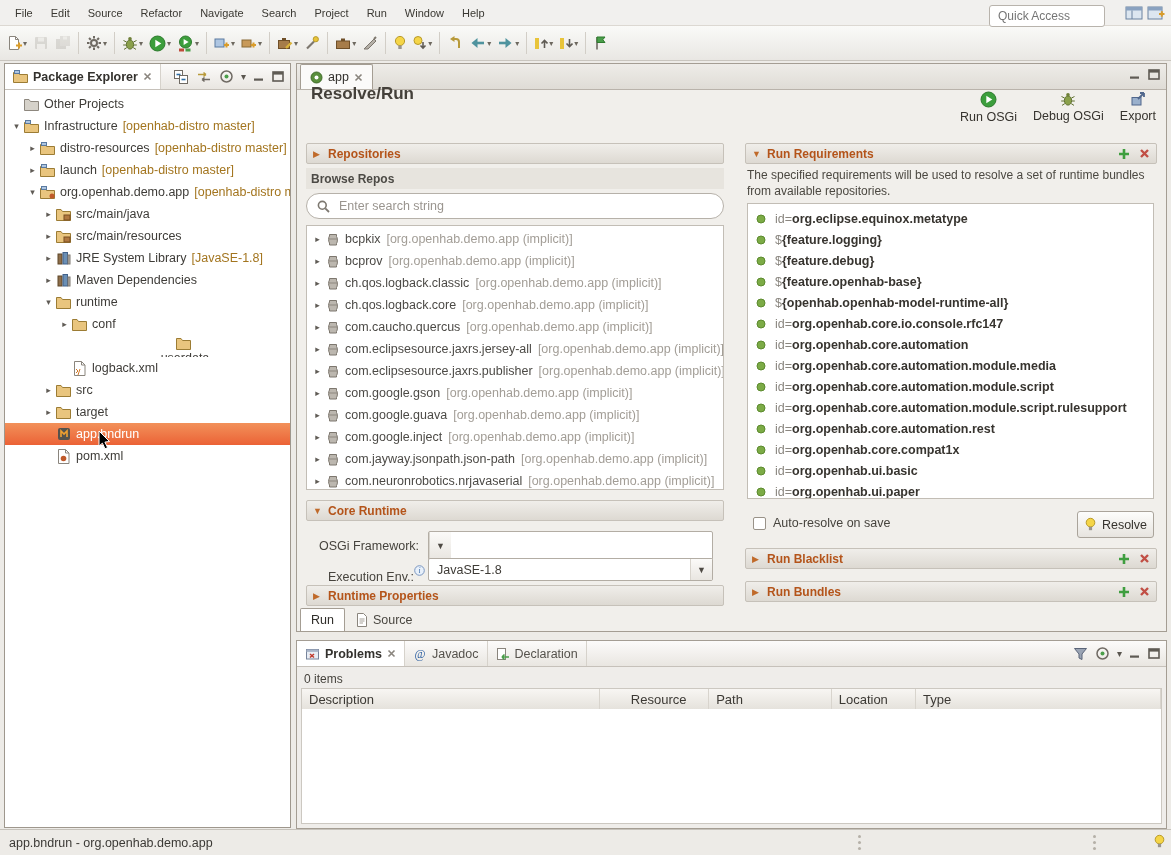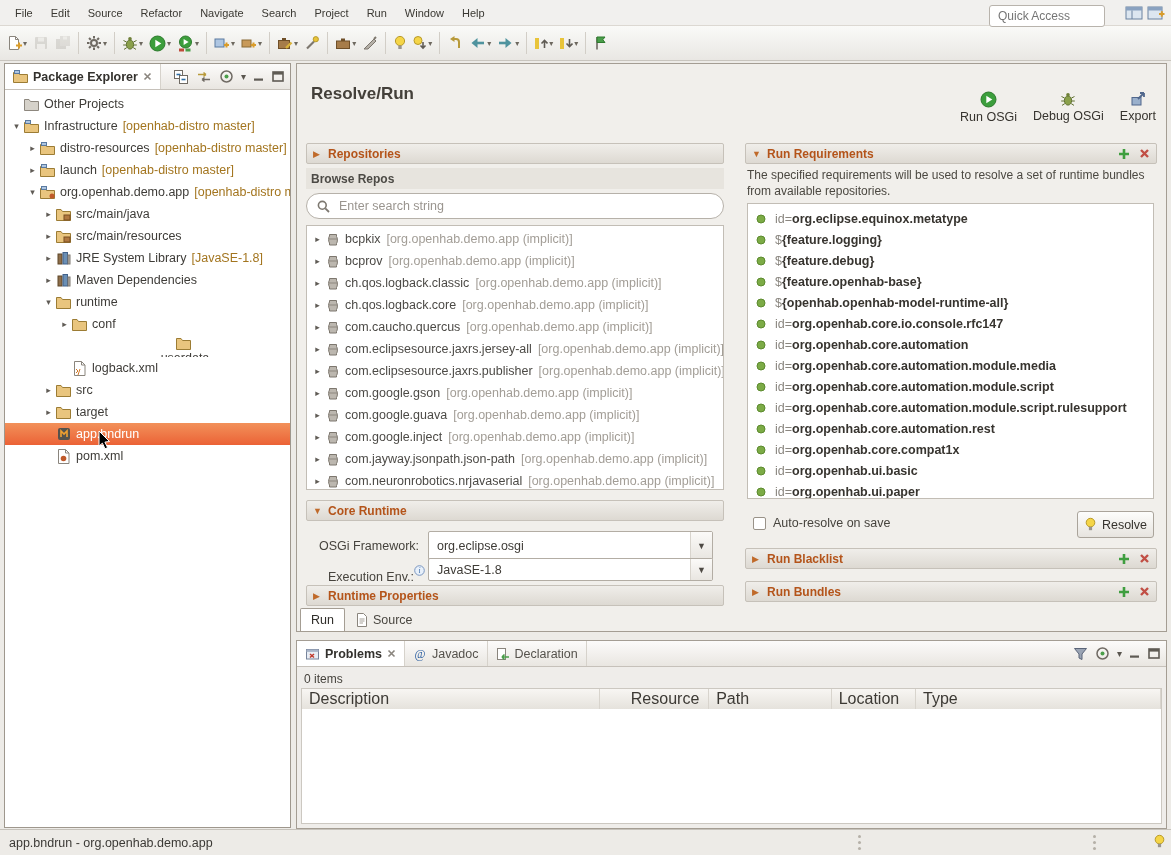--- a/index.html
+++ b/index.html
@@ -112,21 +112,21 @@
     border-radius:3px;background:linear-gradient(#fdfdfc,#e7e4df);display:flex;align-items:center;
     justify-content:center;gap:5px;font-size:12.5px;color:#36332e;box-sizing:border-box;}
 
   
   .problems{position:absolute;left:296px;top:640px;width:871px;height:189px;background:#efedea;
     border:1px solid #a49d93;box-sizing:border-box;}
   .items-count{position:absolute;left:7px;top:31px;font-size:12px;color:#46433d;}
   .ptable-head{position:absolute;left:4px;right:4px;top:47px;height:22px;
     background:linear-gradient(#f8f6f3,#e5e2dc);border:1px solid #ccc8c1;display:flex;
     align-items:center;box-sizing:border-box;}
-  .pcol{height:100%;display:flex;align-items:center;padding-left:7px;font-size:16px;color:#3c3934;
+  .pcol{height:100%;display:flex;align-items:center;padding-left:7px;font-size:13px;color:#3c3934;
     border-right:1px solid #d8d4cd;box-sizing:border-box;}
   .ptable-body{position:absolute;left:4px;right:4px;top:68px;bottom:4px;background:#fff;
     border:1px solid #ccc8c1;border-top:none;box-sizing:border-box;}
 
   
   .statusbar{position:absolute;left:0;right:0;top:829px;height:26px;background:#edebe7;
     border-top:1px solid #c6c2bb;display:flex;align-items:center;font-size:12.5px;color:#3b3935;
     padding-left:9px;box-sizing:border-box;}
   .grip{position:absolute;width:3px;height:3px;border-radius:50%;background:#b5b0a8;
     box-shadow:0 6px 0 #b5b0a8,0 12px 0 #b5b0a8;}
@@ -614,20 +614,49 @@
             <path d="M8.5.5V4H12" fill="none" stroke="#8a857d"></path>
             <circle cx="6.5" cy="9.5" r="2.8" fill="#c05a2a"></circle>
           </svg>
         </span>
         <span class="tlabel">pom.xml</span>
       </div>
     </div>
 </div>
 
 <div class="editor">
+  <div class="editor-tabbar">
+    <div class="editor-tab">
+      <span class="icon">
+          <svg width="13" height="13" viewBox="0 0 13 13">
+            <circle cx="6.5" cy="6.5" r="5.5" fill="#5a8f3c" stroke="#3f6a28"></circle>
+            <circle cx="6.5" cy="6.5" r="2" fill="#fff"></circle>
+          </svg>
+        </span>
+      <span>app</span>
+      <span class="icon">
+          <svg width="9" height="9" viewBox="0 0 9 9">
+            <path d="M1.5 1.5l6 6M7.5 1.5l-6 6" stroke="#8a857e" stroke-width="1.6"></path>
+          </svg>
+        </span>
+    </div>
+    <div class="edit-minmax">
+      <span class="icon">
+          <svg width="12" height="11" viewBox="0 0 12 11">
+            <rect x="1" y="7.5" width="9" height="2.2" fill="#5f5b54"></rect>
+          </svg>
+        </span>
+      <span class="icon">
+          <svg width="12" height="11" viewBox="0 0 12 11">
+            <rect x="1" y="1" width="10" height="9" fill="none" stroke="#5f5b54" stroke-width="1.6"></rect>
+            <rect x="1" y="1" width="10" height="2.6" fill="#5f5b54"></rect>
+          </svg>
+        </span>
+    </div>
+  </div>
 
   <div class="form-title">Resolve/Run</div>
   <div class="editor-actions">
       <div class="eaction">
         <span class="icon">
           <svg width="17" height="17" viewBox="0 0 17 17">
             <circle cx="8.5" cy="8.5" r="7.5" fill="#3c9e3c" stroke="#2d7a2d"></circle>
             <path d="M6.3 4.8v7.4l6-3.7z" fill="#fff"></path>
           </svg>
         </span>
@@ -811,21 +840,20 @@
         <span class="rdecor">[org.openhab.demo.app (implicit)]</span>
       </div>
     </div>
 
   <div class="sect" style="left:9px;top:436px;width:418px;">
     <span class="sect-arrow">▼</span>
     <span class="sect-title">Core Runtime</span>
   </div>
   <div class="fieldlabel" style="left:22px;top:475px;">OSGi Framework:</div>
   <div class="combo" style="left:131px;top:467px;width:285px;height:29px;">
-    <span class="combo-val">org.eclipse.osgi</span>
     <span class="combo-btn">▼</span>
   </div>
   <div class="fieldlabel" style="left:31px;top:501px;">
     <span>Execution Env.:</span><span class="icon" style="vertical-align:super;">
         <svg width="11" height="11" viewBox="0 0 11 11">
           <circle cx="5.5" cy="5.5" r="4.8" fill="#e8f0fa" stroke="#7a96c0"></circle>
           <text x="5.5" y="8.2" font-size="7.5" text-anchor="middle" fill="#3465a4" font-family="Liberation Serif,serif" font-style="italic">i</text>
         </svg>
       </span>
   </div>

